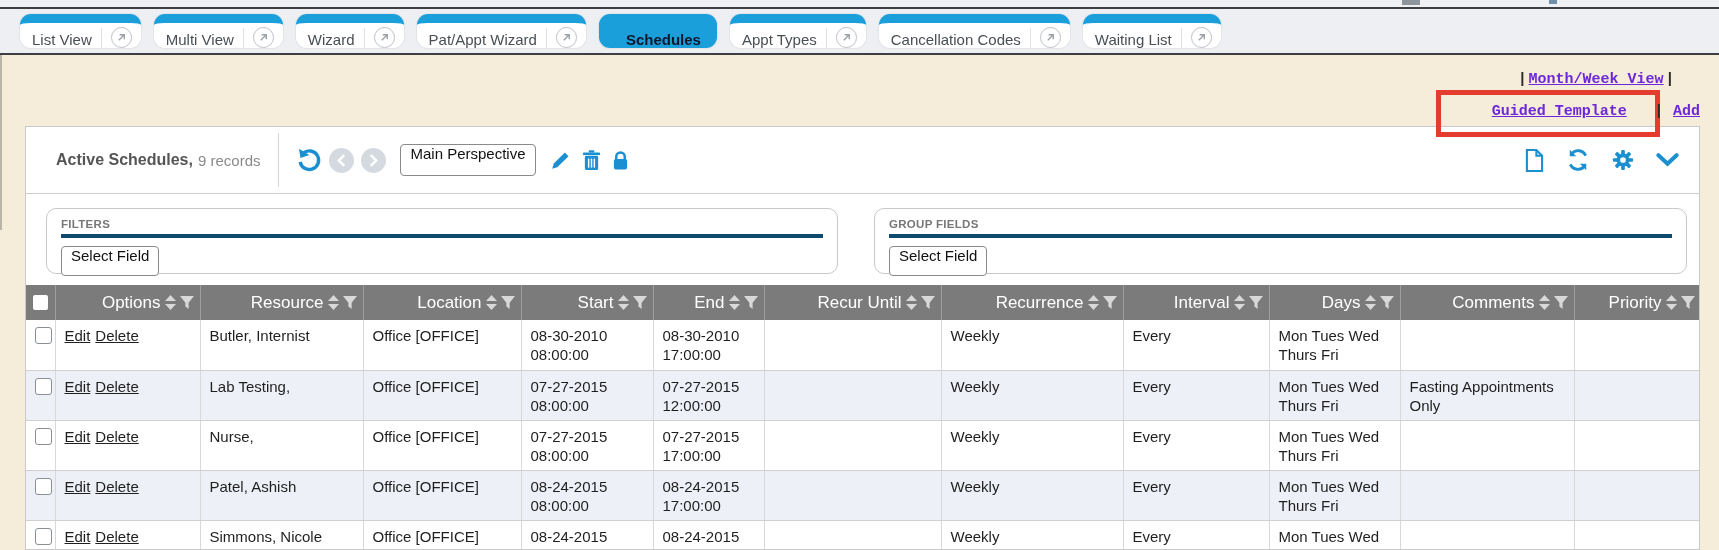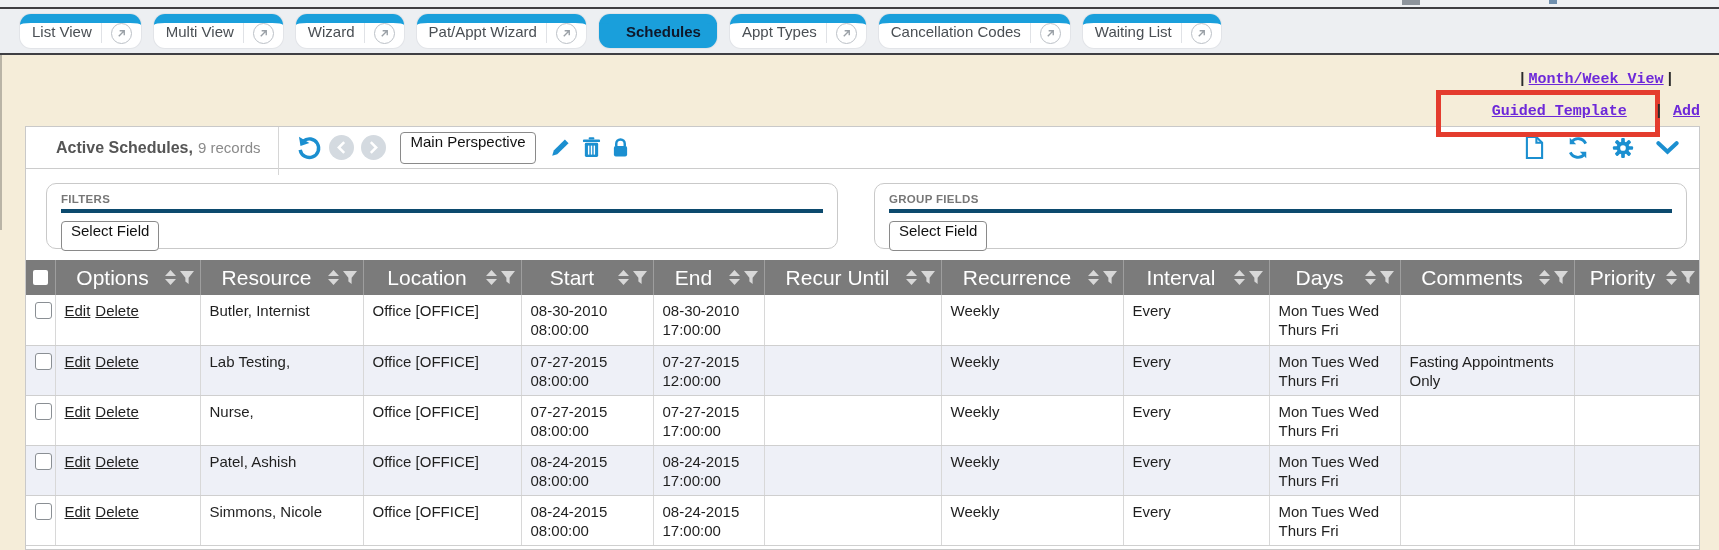--- a/index.html
+++ b/index.html
@@ -9,41 +9,41 @@
   .top-light{position:absolute;left:0;top:0;width:1719px;height:7px;background:#eef0f3;}
   .artifact-dash{position:absolute;left:1402px;top:0;width:18px;height:5px;background:#8d949c;}
   .artifact-dot{position:absolute;left:1549px;top:0;width:8px;height:4px;background:#6f8fae;}
   .dark-line-a{position:absolute;left:0;top:7px;width:1719px;height:2px;background:#3f3f43;}
   .dark-line-b{position:absolute;left:0;top:53px;width:1719px;height:2px;background:#3f3f43;}
   .edge-line{position:absolute;left:0;top:55px;width:2px;height:175px;background:#b9b4a6;}
   
   .tabbar{position:absolute;left:0;top:9px;width:1719px;height:44px;background:#edeff2;
           display:flex;align-items:flex-start;padding:5px 0 0 20px;box-sizing:border-box;gap:13px;}
   .tab{height:34px;background:#fff;border-radius:11px;border-top:9px solid #1a9fdb;
-       box-sizing:border-box;display:flex;align-items:flex-start;padding:0 9px 0 12px;
+       box-sizing:border-box;display:flex;align-items:flex-end;padding:0 9px 0 12px;
        box-shadow:0 0 0 1px #e2e4e8;cursor:pointer;}
   .tab-label{color:#4a4f54;font-size:15px;white-space:nowrap;}
   .tab-sep{width:1px;height:20px;background:#e0e2e6;margin:0 9px;}
   .circ{width:21px;height:21px;border:1.5px solid #bcc1c7;border-radius:50%;
         display:flex;align-items:center;justify-content:center;box-sizing:border-box;}
   .tab.active{background:#1a9fdb;border-top-color:#1a9fdb;padding:0 16px;}
   .tab.active .tab-label{color:#0f172a;font-weight:700;margin-left:11px;}
   
   .beige{position:absolute;left:0;top:55px;width:1719px;height:495px;background:#f5edd9;}
   .hlink{color:#6d28d9;text-decoration:underline;font-weight:700;cursor:pointer;font-family:Liberation Mono, monospace;}
   .links-line1{position:absolute;top:69px;right:47px;font-weight:700;color:#2b2b2b;z-index:5;}
   .links-line2{position:absolute;top:101px;right:19px;font-weight:700;color:#2b2b2b;z-index:7;}
   .links-line2 .sep{margin:0 12px 0 30px;font-weight:700;}
   .red-box{position:absolute;left:1436px;top:90px;width:224px;height:47px;
            border:5px solid #e43c2e;box-sizing:border-box;z-index:6;}
   
   .panel{position:absolute;left:25px;top:126px;width:1675px;height:424px;background:#fff;
          border:1px solid #c9c9c9;box-sizing:border-box;z-index:4;overflow:hidden;}
   
-  .toolbar{height:42px;border-bottom:1px solid #cccccc;display:flex;align-items:center;
+  .toolbar{height:67px;border-bottom:1px solid #cccccc;display:flex;align-items:center;
            padding:0 18px 0 30px;box-sizing:border-box;}
   .tb-title{font-weight:700;color:#555;font-size:16px;}
   .tb-records{color:#8a8a8a;font-size:15px;margin-left:5px;}
   .tb-div{width:1px;height:54px;background:#d6d6d6;margin:0 16px 0 18px;}
   .icon-btn{display:flex;align-items:center;justify-content:center;cursor:pointer;}
   .nav-circle{width:25px;height:25px;border-radius:50%;background:#d4dae0;display:flex;
               align-items:center;justify-content:center;margin-left:7px;}
   .fake-select{border:1px solid #8a8a8a;border-radius:4px;background:#fff;height:30px;
                display:flex;align-items:center;padding:0 9px;gap:14px;cursor:pointer;flex-direction:column;}
   .fake-select .val{font-size:15px;color:#111;}
@@ -56,21 +56,21 @@
         padding:9px 14px 0 14px;background:#fff;}
   .fbox.filters{width:792px;}
   .fbox.groups{flex:1;}
   .fbox-label{font-size:11.5px;font-weight:700;color:#777;letter-spacing:.3px;
               border-bottom:4px solid #0c4a6e;padding-bottom:4px;}
   .fbox .fake-select{height:28px;margin-top:8px;display:inline-flex;}
   
   table{border-collapse:collapse;table-layout:fixed;width:1673px;margin-top:11px;}
   th{background:#7b7b7b;height:35px;padding:0;border-right:1px solid #9e9e9e;}
   .th-inner{display:flex;align-items:center;padding:0 6px 0 9px;gap:4px;}
-  .th-label{color:#fff;font-weight:400;font-size:21px;white-space:nowrap;overflow:hidden;flex:1;text-align:center;}
+  .th-label{color:#fff;font-weight:400;font-size:17px;white-space:nowrap;overflow:hidden;flex:1;text-align:right;}
   .hdr-cb{width:15px;height:15px;background:#fff;border-radius:2px;margin:0 auto;}
   td{vertical-align:top;padding:6px 8px 0 9px;border-right:1px solid #d8d8d8;
      border-bottom:1px solid #cfcfcf;font-size:15px;line-height:19px;color:#1f1f1f;
      overflow:hidden;}
   tr.datarow{height:50px;}
   tr.alt td{background:#eef0f7;}
   .checkbox{width:15px;height:15px;border:1.6px solid #8a8f94;border-radius:3px;background:#fff;
             margin:1px auto 0 auto;cursor:pointer;}
   td a.lnk{color:#1f1f1f;text-decoration:underline;cursor:pointer;margin-right:5px;}
   .sort-icon,.funnel-icon{display:flex;align-items:center;cursor:pointer;}

